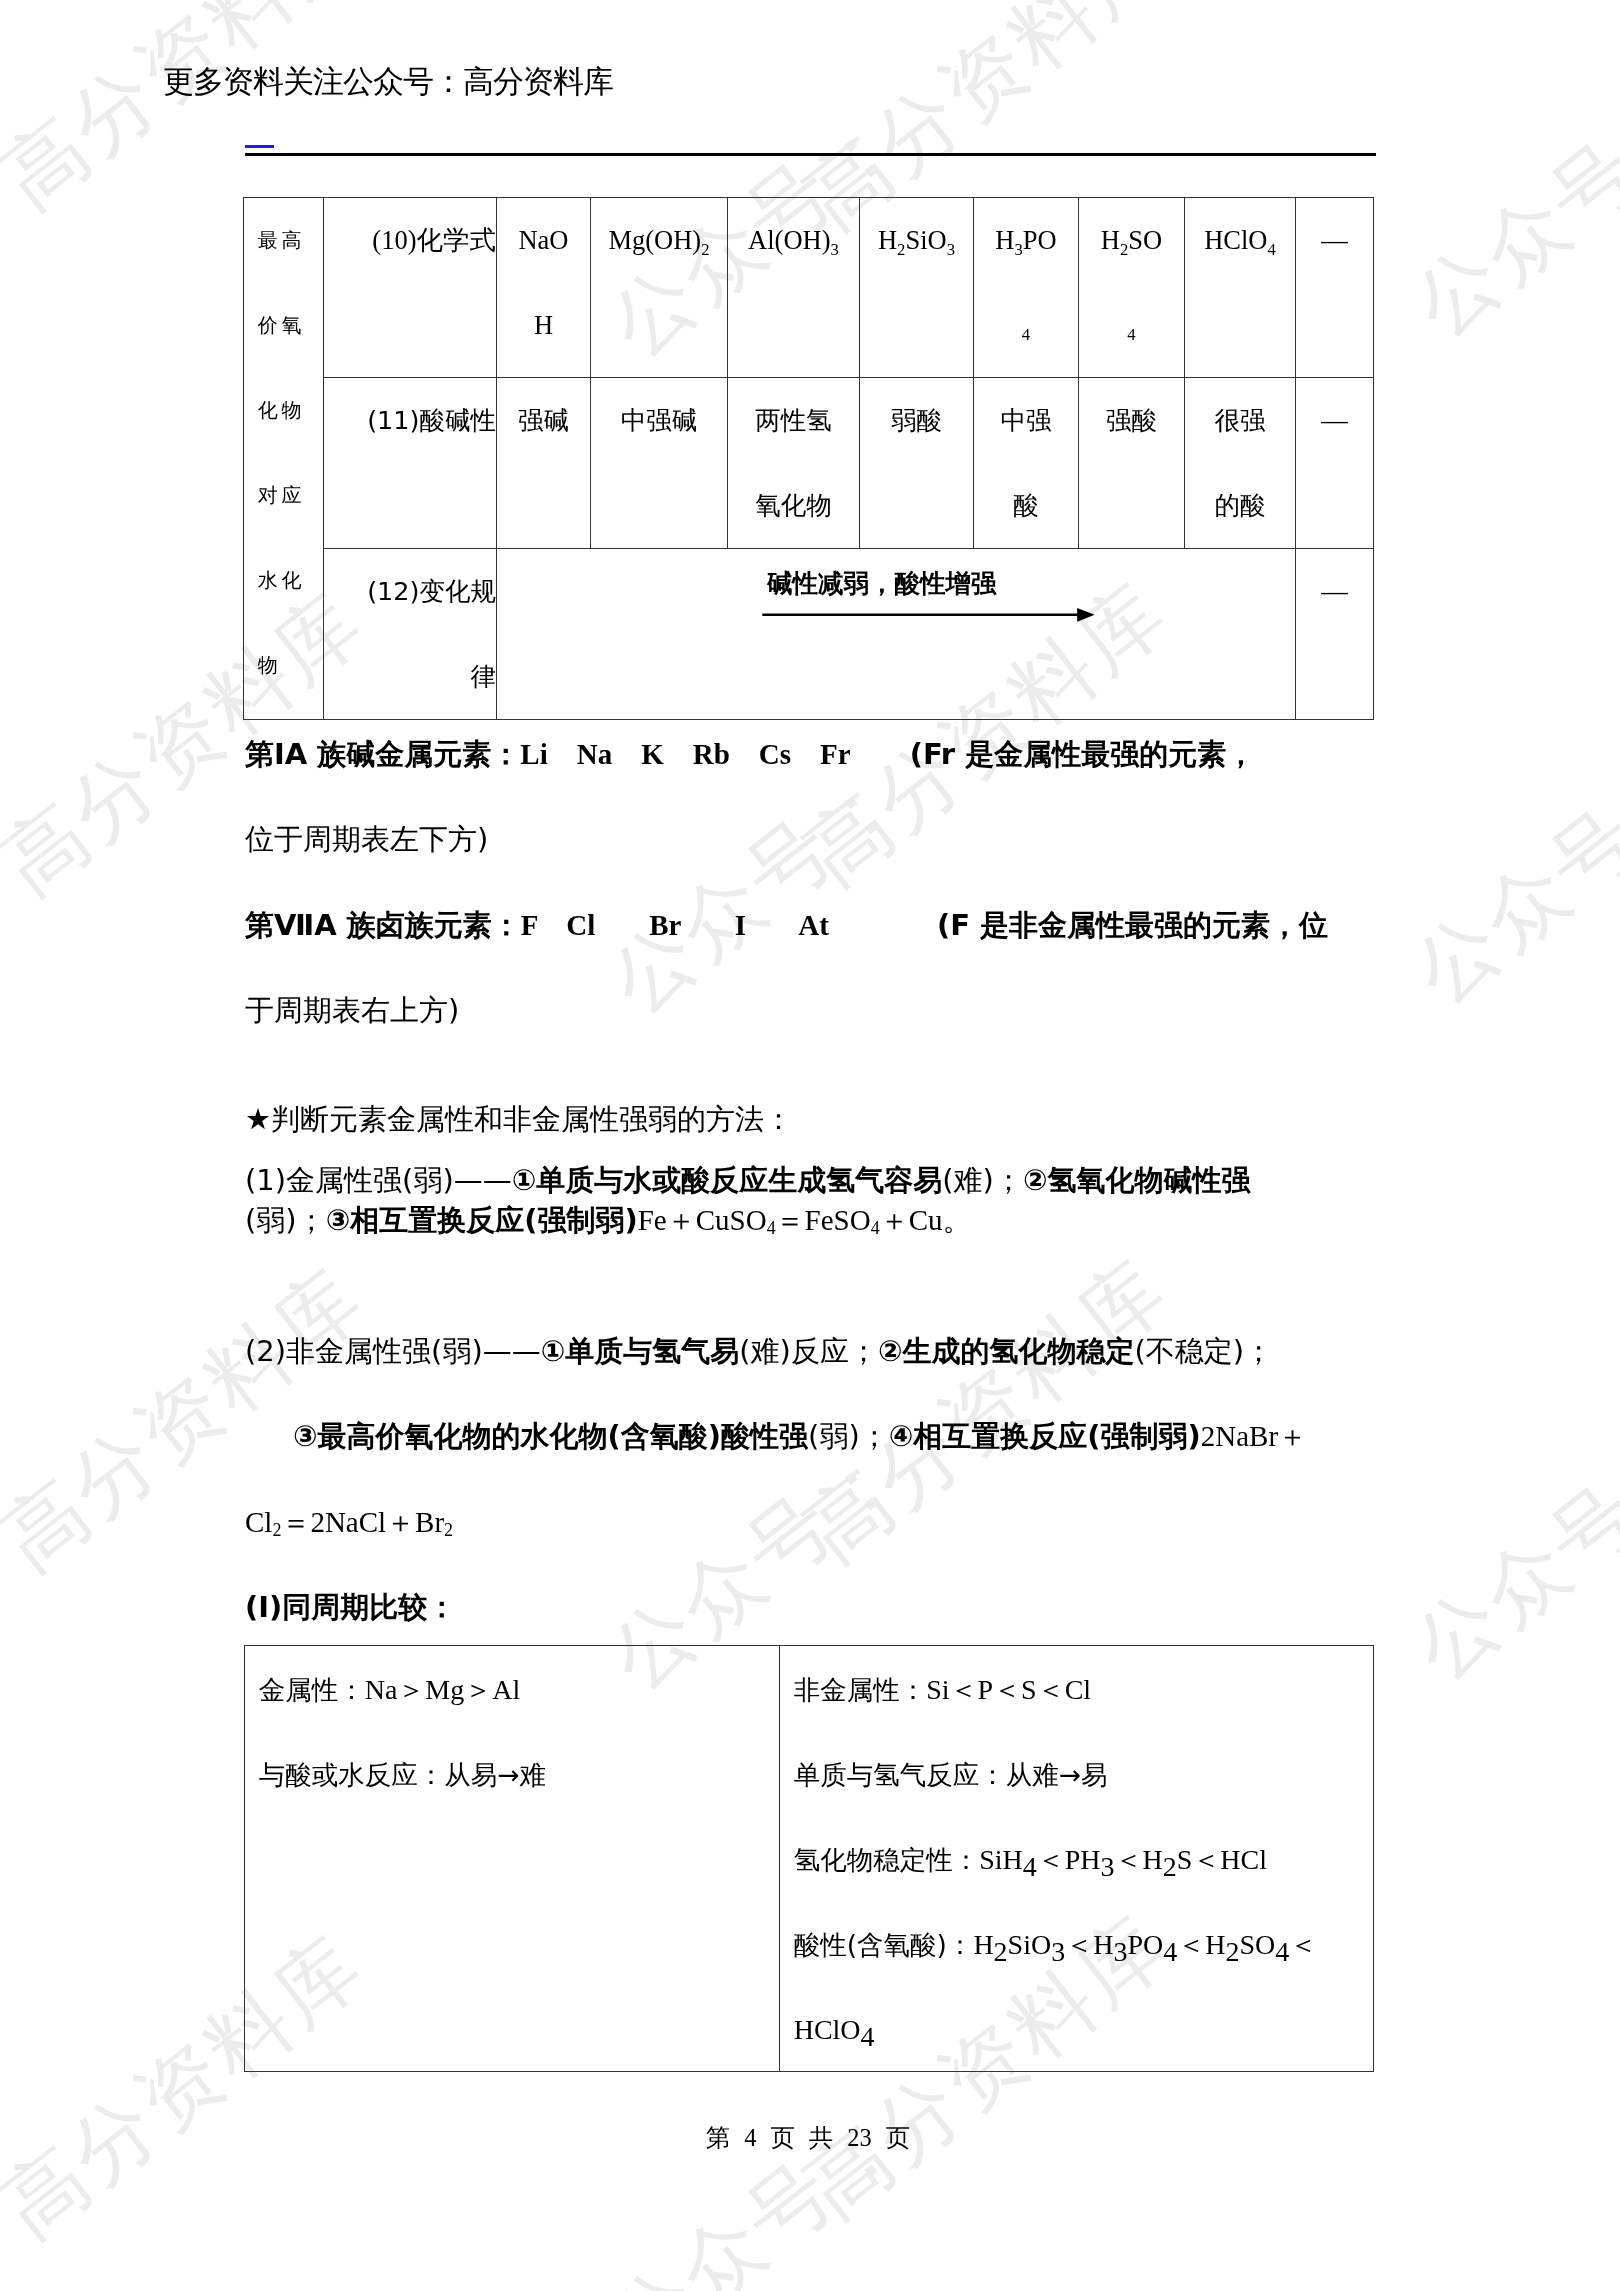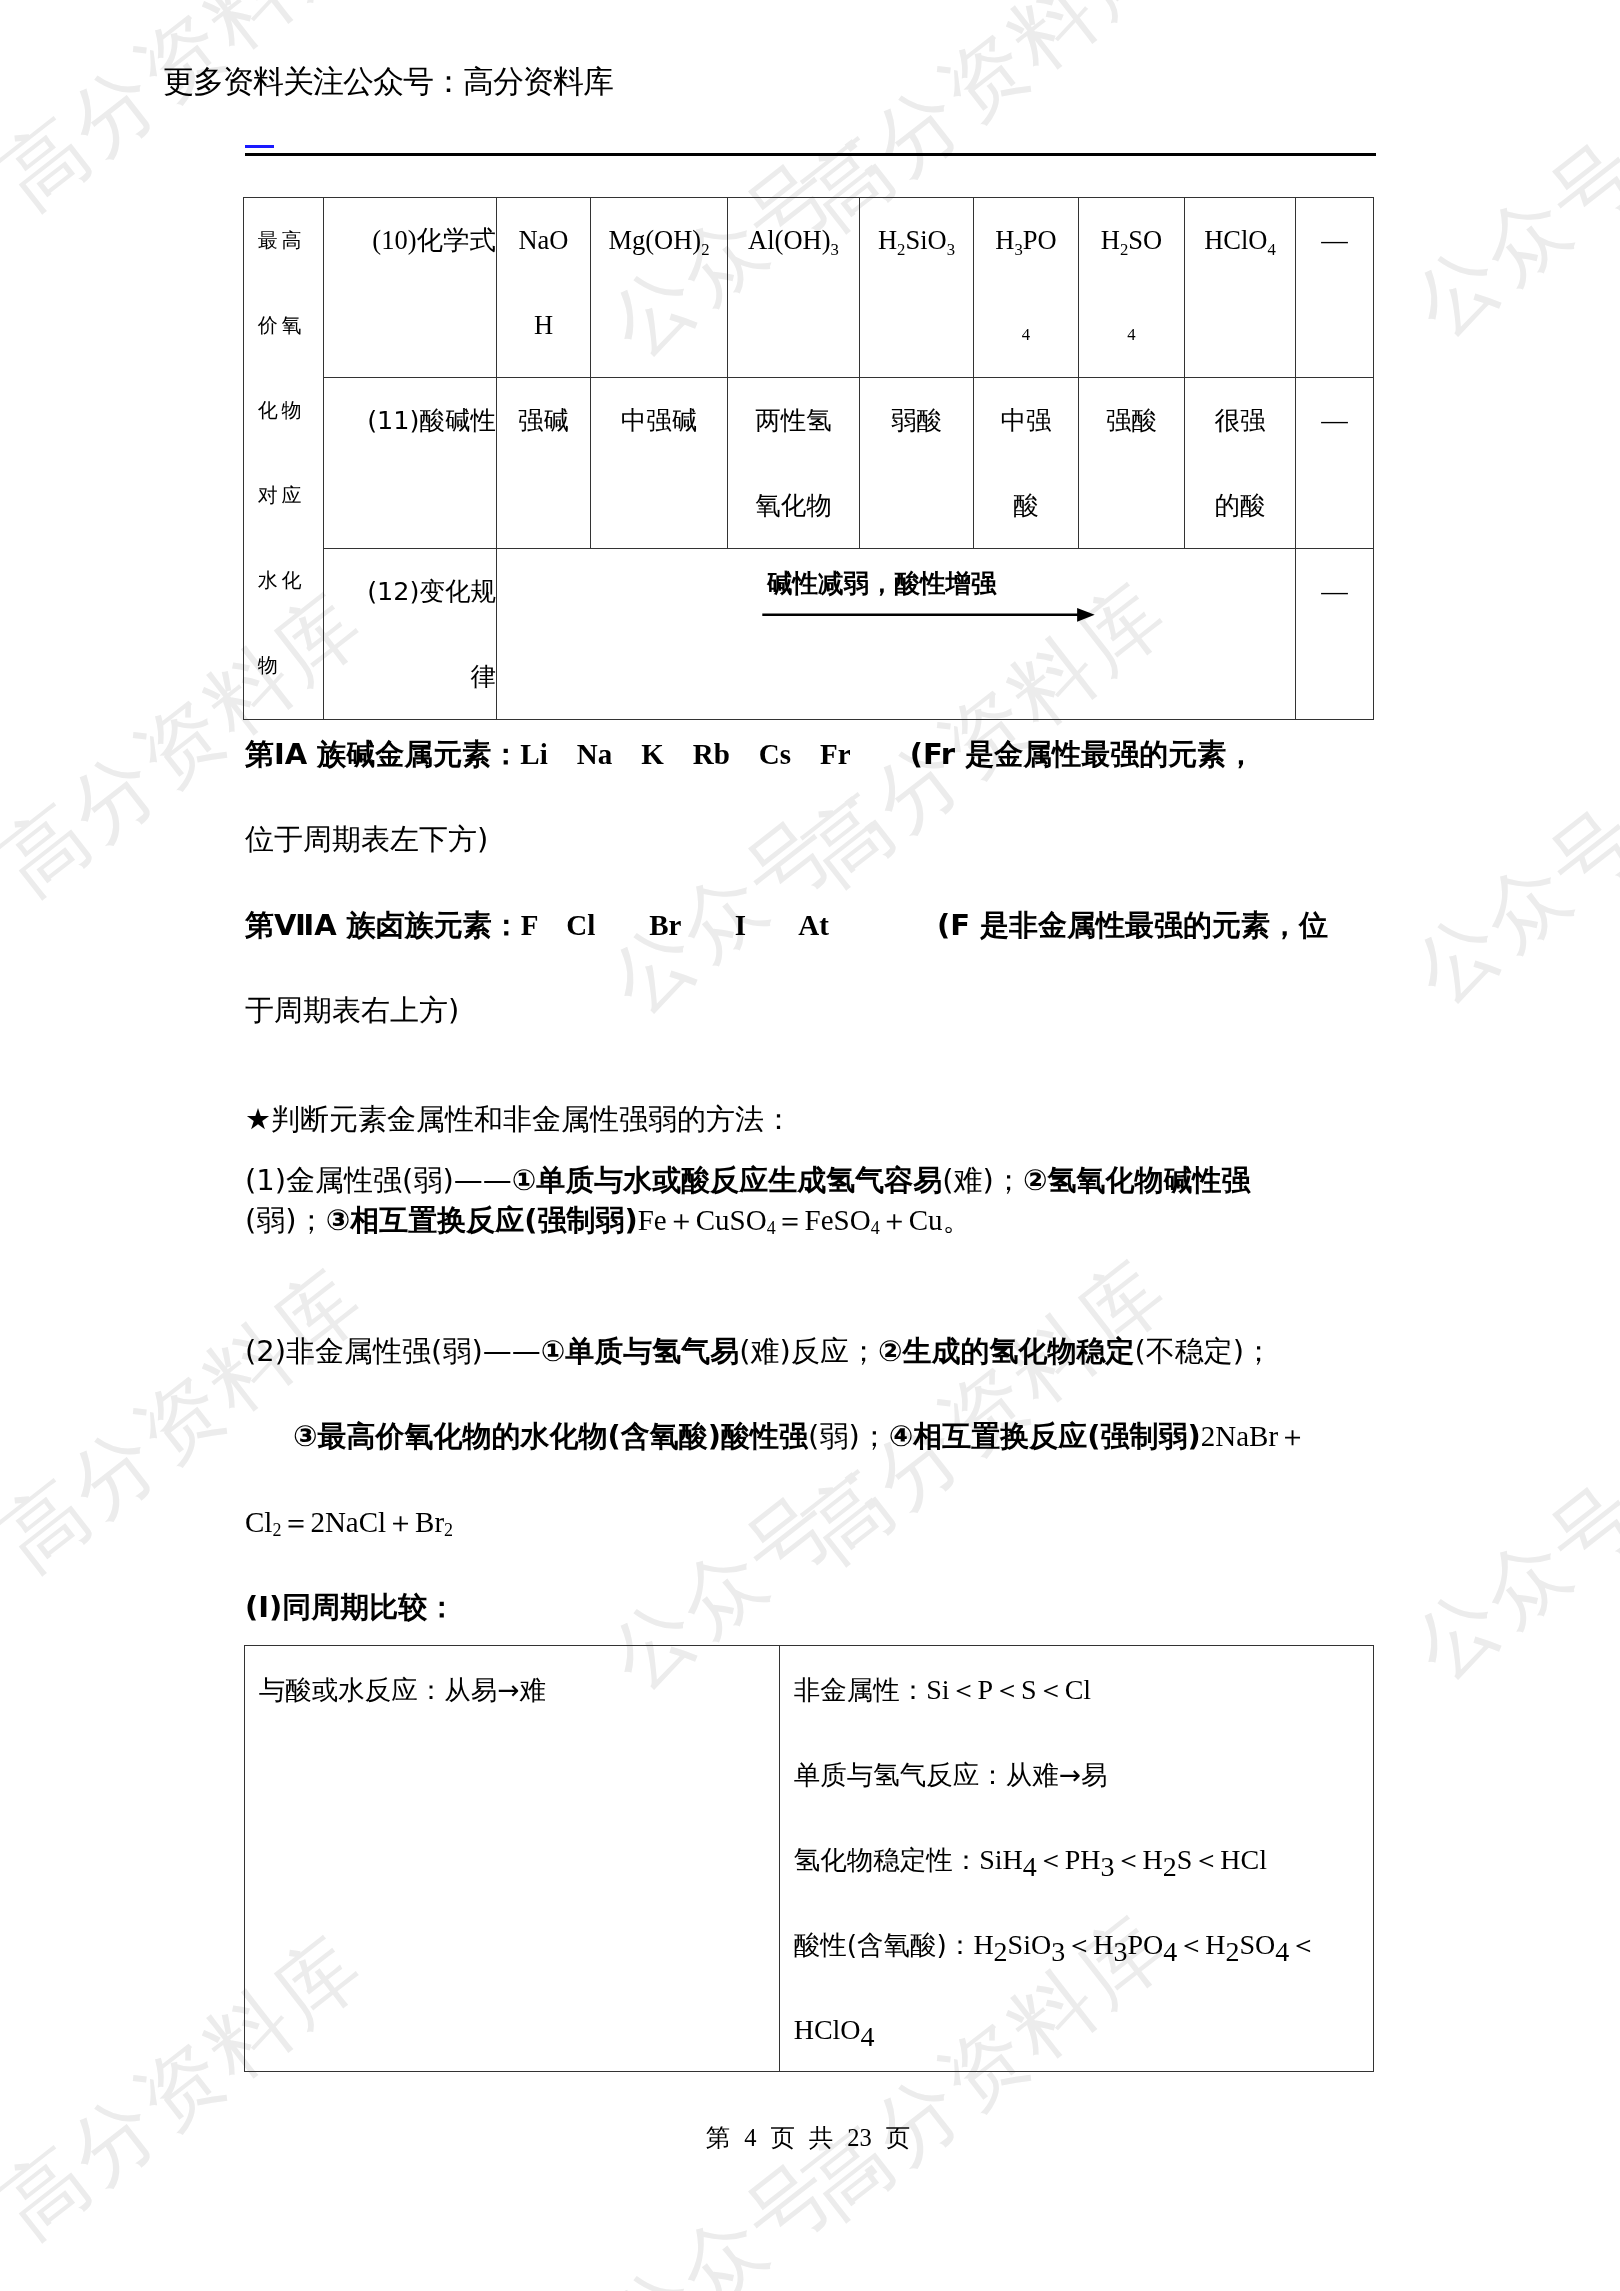--- a/index.html
+++ b/index.html
@@ -212,20 +212,21 @@
   <b>③最高价氧化物的水化物(含氧酸)酸性强</b><span>(弱)；</span><b>④相互置换反应(强制弱)</b><span class="lat">2NaBr＋</span>
 </div>
 <div class="para" style="top:1503px;">
   <span class="lat">Cl</span><sub class="lat">2</sub><span class="lat">＝2NaCl＋Br</span><sub class="lat">2</sub>
 </div>
 
 <div class="para bold" style="top:1588px;">(Ⅰ)同周期比较：</div>
 
 <div class="t2">
   <div class="col col-left">
+    <div class="line"><span>金属性：</span><span class="lat">Na＞Mg＞Al</span></div>
     <div class="line"><span>与酸或水反应：从易→难</span></div>
   </div>
   <div class="col col-right">
     <div class="line"><span>非金属性：</span><span class="lat">Si＜P＜S＜Cl</span></div>
     <div class="line"><span>单质与氢气反应：从难→易</span></div>
     <div class="line"><span>氢化物稳定性：</span><span class="lat">SiH</span><sub class="lat">4</sub><span class="lat">＜PH</span><sub class="lat">3</sub><span class="lat">＜H</span><sub class="lat">2</sub><span class="lat">S＜HCl</span></div>
     <div class="line"><span>酸性(含氧酸)：</span><span class="lat">H</span><sub class="lat">2</sub><span class="lat">SiO</span><sub class="lat">3</sub><span class="lat">＜H</span><sub class="lat">3</sub><span class="lat">PO</span><sub class="lat">4</sub><span class="lat">＜H</span><sub class="lat">2</sub><span class="lat">SO</span><sub class="lat">4</sub><span class="lat">＜</span></div>
     <div class="line"><span class="lat">HClO</span><sub class="lat">4</sub></div>
   </div>
 </div>

